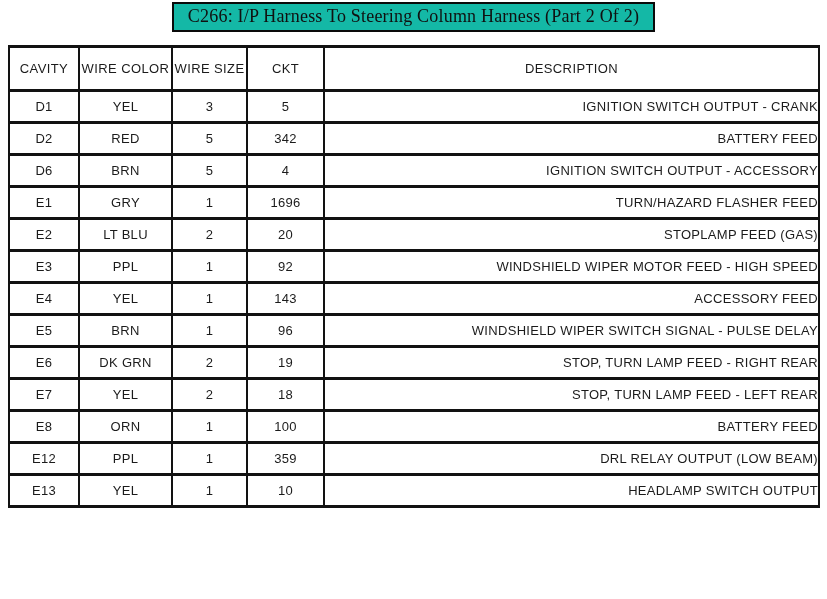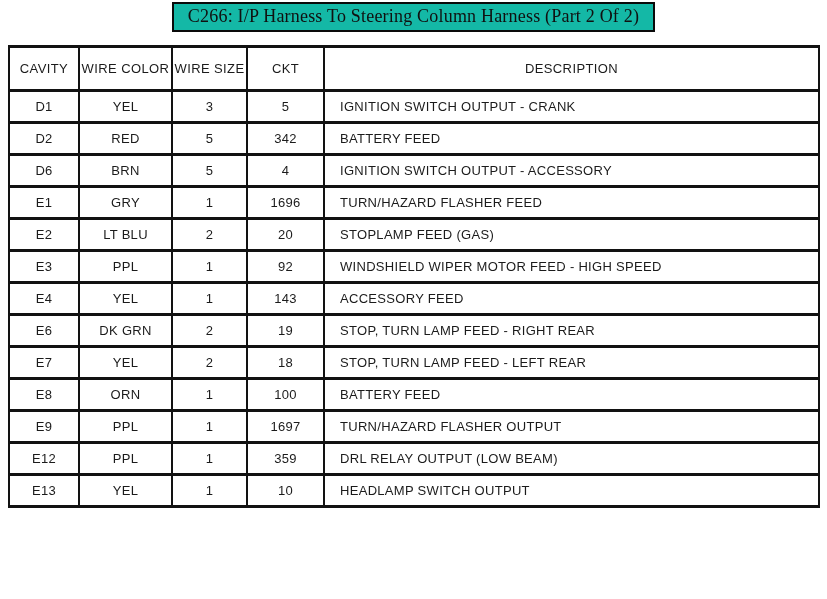--- a/index.html
+++ b/index.html
@@ -53,22 +53,22 @@
     text-align: center;
     letter-spacing: 0.4px;
   }
   table.pinout td {
     height: 32px;
     text-align: center;
     letter-spacing: 0.3px;
   }
   table.pinout td.desc, table.pinout th.desc-h { }
   table.pinout td.desc {
-    text-align: left;
-    padding-left: 15px;
+    text-align: right;
+    padding-left: 2px;
   }
   col.c-cavity   { width: 70px; }
   col.c-color    { width: 93px; }
   col.c-size     { width: 75px; }
   col.c-ckt      { width: 77px; }
   col.c-desc     { width: 495px; }
 </style>
 </head>
 <body>
 
@@ -146,20 +146,27 @@
     </tr>
 
     <tr>
       <td>E4</td>
       <td>YEL</td>
       <td>1</td>
       <td>143</td>
       <td class="desc">ACCESSORY FEED</td>
     </tr>
 
+    <tr>
+      <td>E5</td>
+      <td>BRN</td>
+      <td>1</td>
+      <td>96</td>
+      <td class="desc">WINDSHIELD WIPER SWITCH SIGNAL - PULSE DELAY</td>
+    </tr>
 
     <tr>
       <td>E6</td>
       <td>DK GRN</td>
       <td>2</td>
       <td>19</td>
       <td class="desc">STOP, TURN LAMP FEED - RIGHT REAR</td>
     </tr>
 
     <tr>
@@ -171,27 +178,20 @@
     </tr>
 
     <tr>
       <td>E8</td>
       <td>ORN</td>
       <td>1</td>
       <td>100</td>
       <td class="desc">BATTERY FEED</td>
     </tr>
 
-    <tr>
-      <td>E9</td>
-      <td>PPL</td>
-      <td>1</td>
-      <td>1697</td>
-      <td class="desc">TURN/HAZARD FLASHER OUTPUT</td>
-    </tr>
 
 
     <tr>
       <td>E12</td>
       <td>PPL</td>
       <td>1</td>
       <td>359</td>
       <td class="desc">DRL RELAY OUTPUT (LOW BEAM)</td>
     </tr>
 

